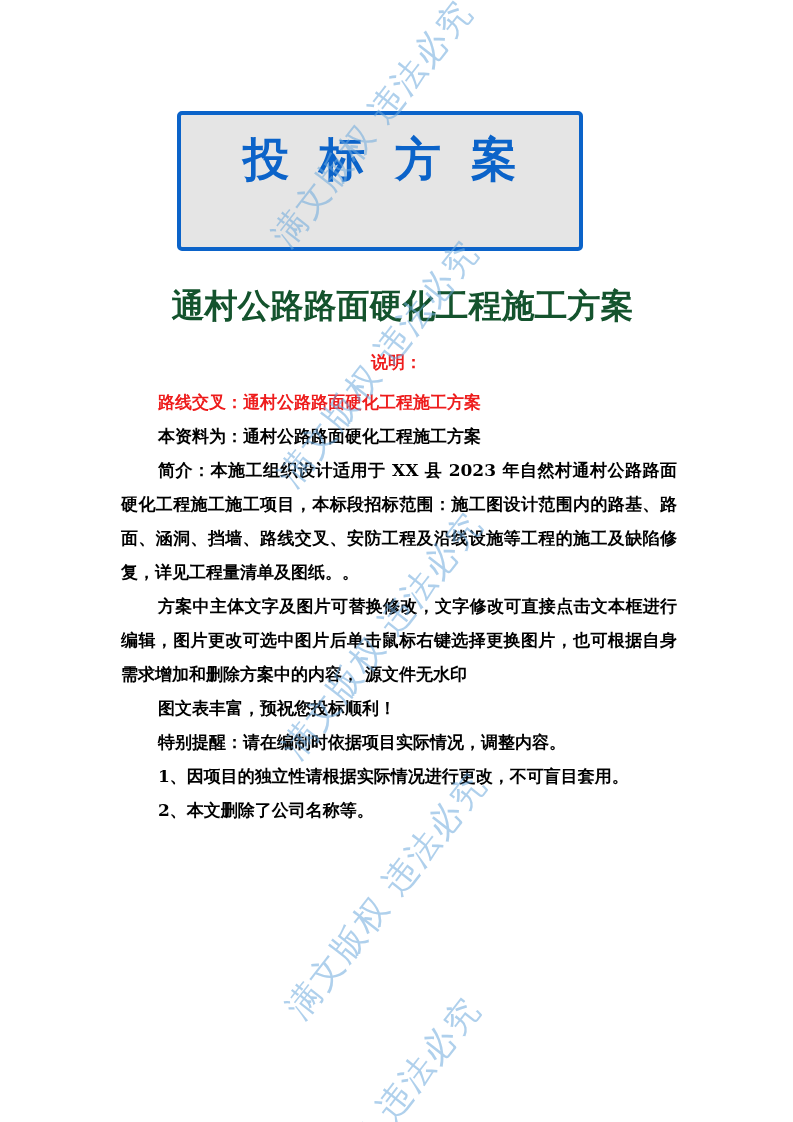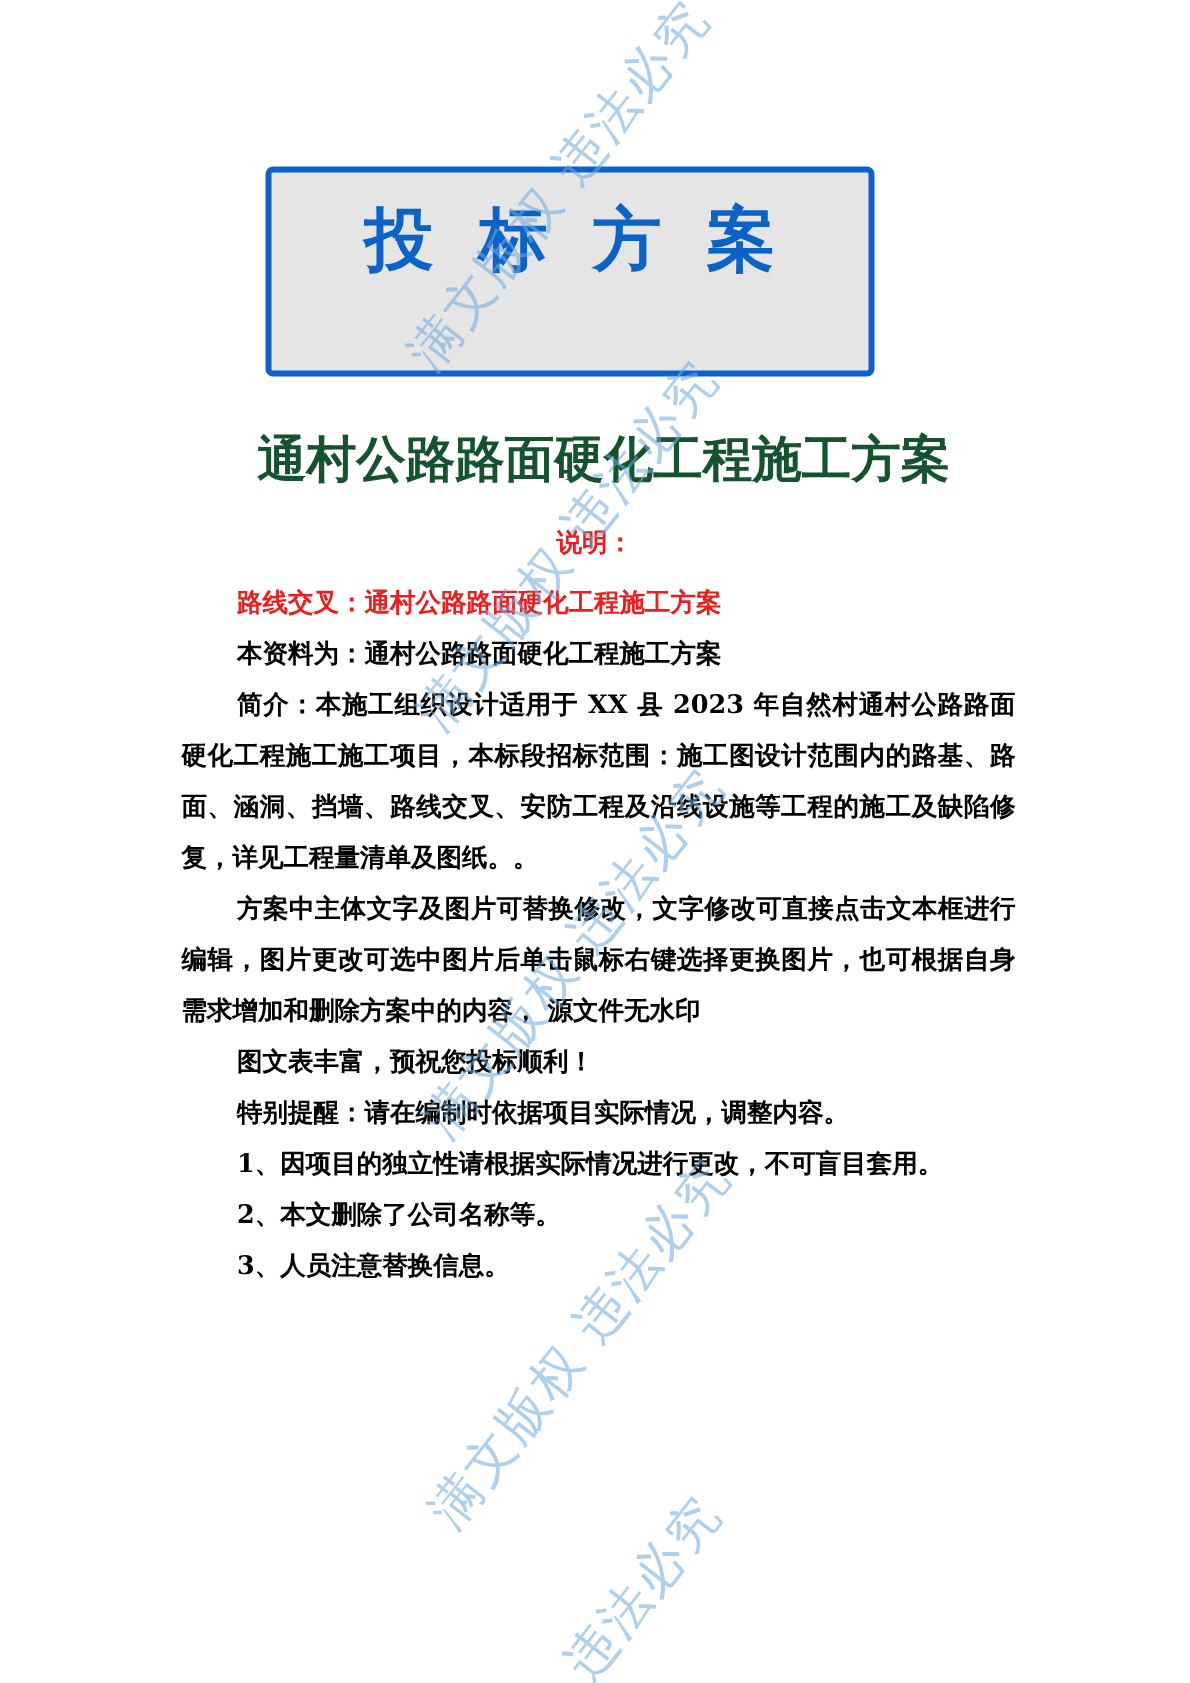--- a/index.html
+++ b/index.html
@@ -56,21 +56,20 @@
 
   <div class="body-block" style="top: 385px;">
     <p class="para red">路线交叉：通村公路路面硬化工程施工方案</p>
     <p class="para">本资料为：通村公路路面硬化工程施工方案</p>
     <p class="para">简介：本施工组织设计适用于 XX 县 2023 年自然村通村公路路面硬化工程施工施工项目，本标段招标范围：施工图设计范围内的路基、路面、涵洞、挡墙、路线交叉、安防工程及沿线设施等工程的施工及缺陷修复，详见工程量清单及图纸。。</p>
     <p class="para">方案中主体文字及图片可替换修改，文字修改可直接点击文本框进行编辑，图片更改可选中图片后单击鼠标右键选择更换图片，也可根据自身需求增加和删除方案中的内容，  源文件无水印</p>
     <p class="para">图文表丰富，预祝您投标顺利！</p>
     <p class="para">特别提醒：请在编制时依据项目实际情况，调整内容。</p>
     <p class="para">1、因项目的独立性请根据实际情况进行更改，不可盲目套用。</p>
     <p class="para">2、本文删除了公司名称等。</p>
-    <p class="para">3、人员注意替换信息。</p>
   </div>
 
   <div class="watermark" style="left: 262px; top: 228px;">满文版权  违法必究</div>
   <div class="watermark" style="left: 268px; top: 468px;">满文版权  违法必究</div>
   <div class="watermark" style="left: 272px; top: 740px;">满文版权  违法必究</div>
   <div class="watermark" style="left: 276px; top: 1000px;">满文版权  违法必究</div>
   <div class="watermark" style="left: 270px; top: 1225px;">满文版权  违法必究</div>
 
 </div>
 

